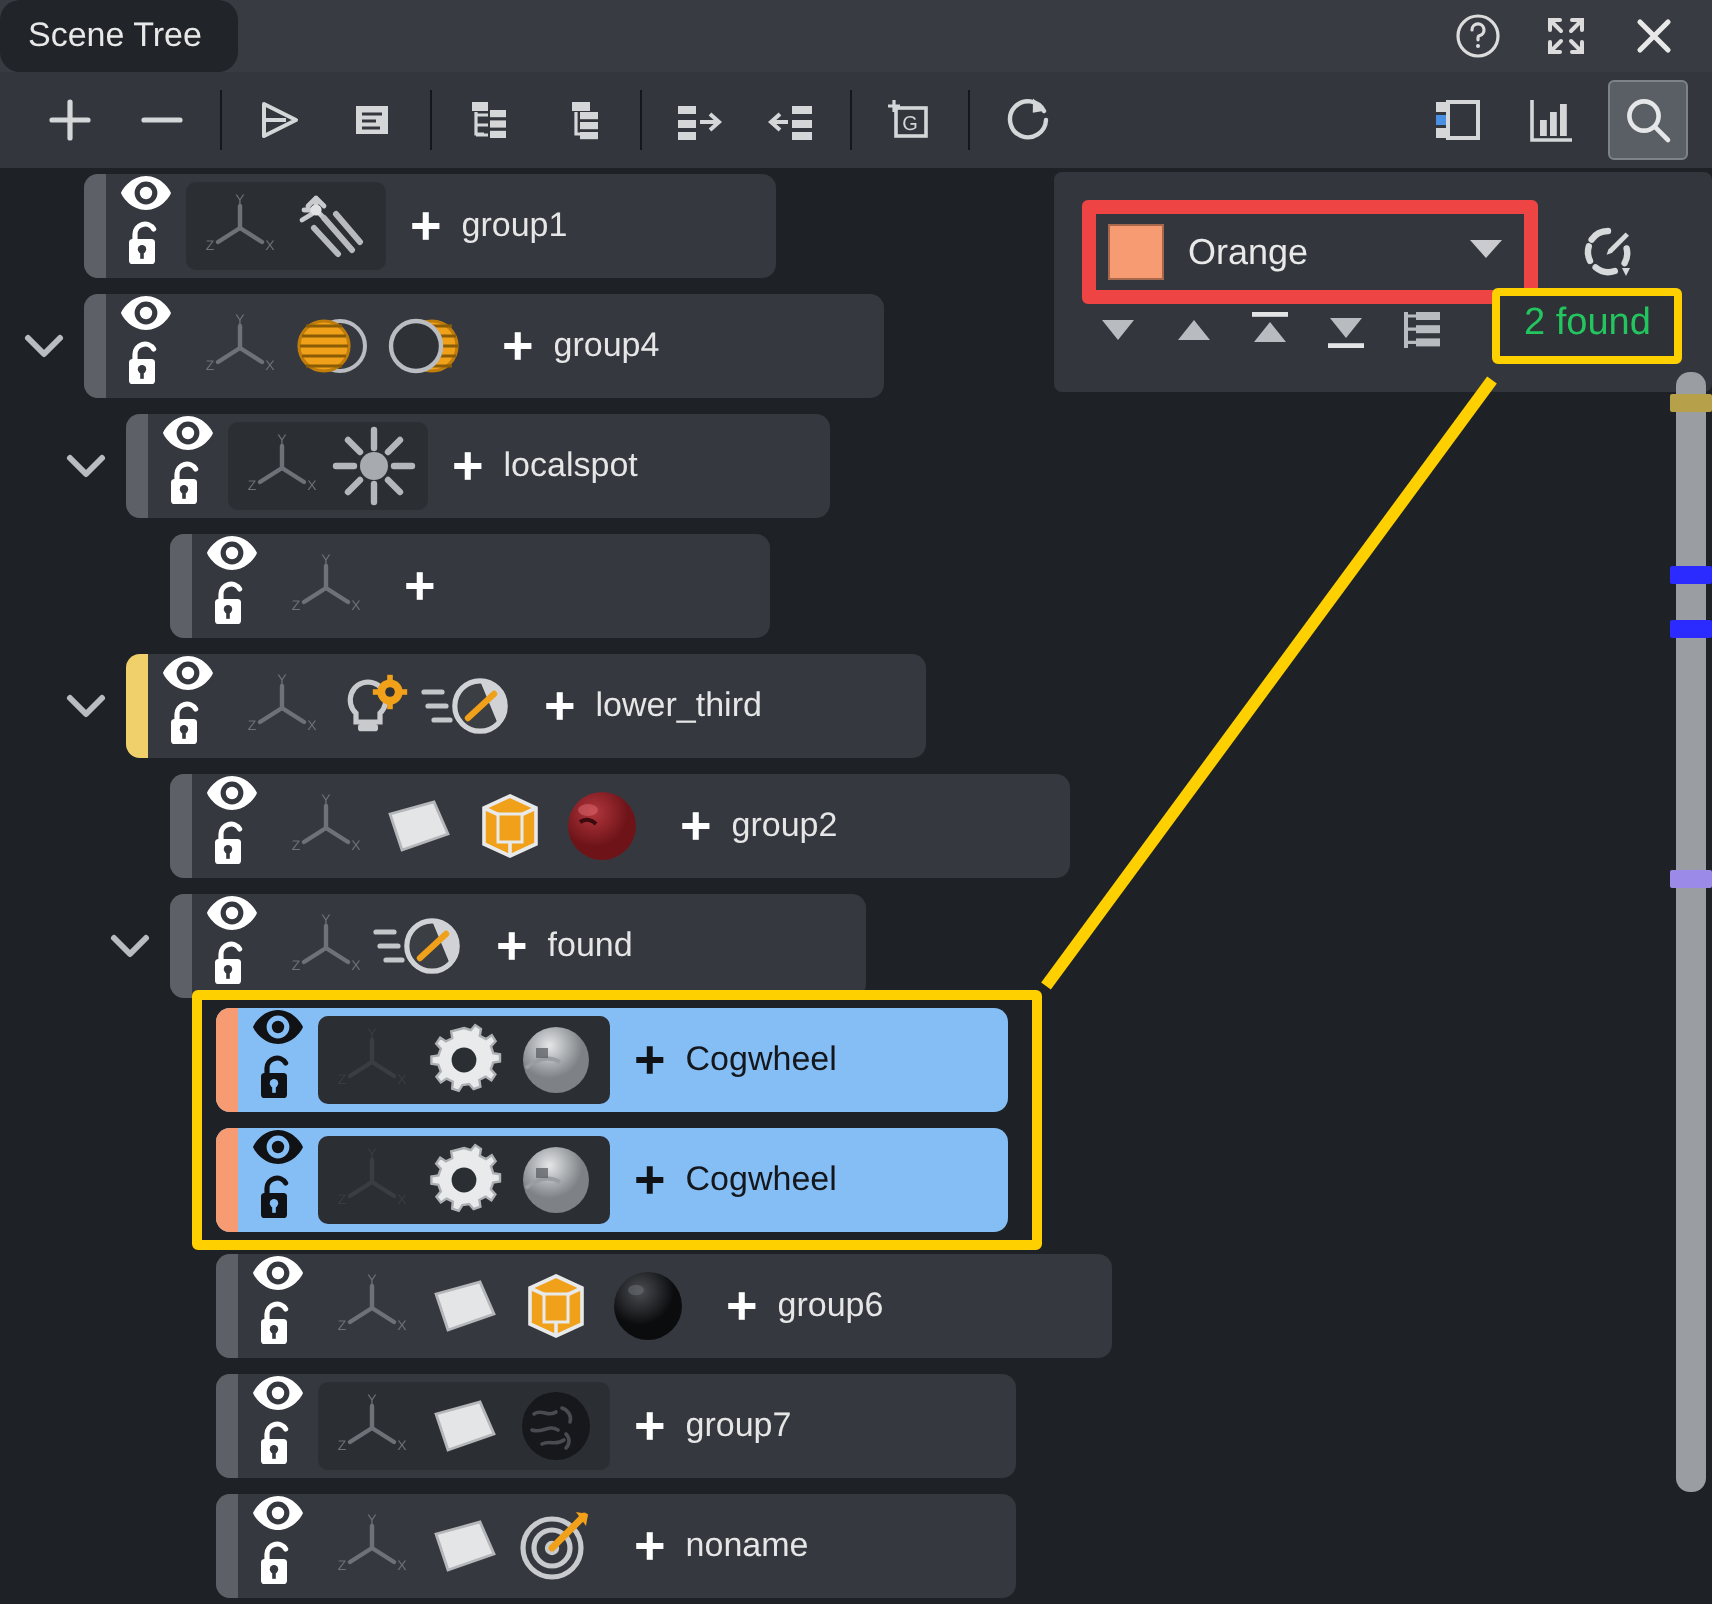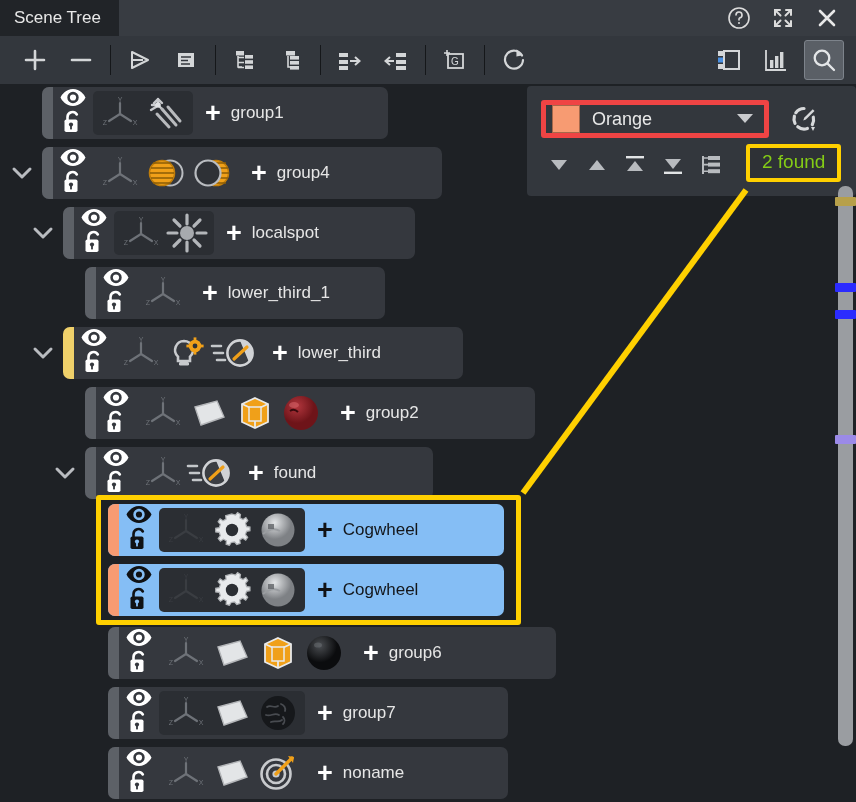--- a/index.html
+++ b/index.html
@@ -13,21 +13,21 @@
 
   
   .titlebar {
     position: absolute; left: 0; top: 0; width: 856px; height: 36px;
     background: #383c42;
     display: flex; align-items: stretch;
   }
   .tab {
     background: #212428; color: #e8e8e8;
     font-size: 17px; display: flex; align-items: center;
-    padding: 0 18px 0 14px; min-width: 118px;
+    padding: 0 18px 0 14px; min-width: 118px; border-radius: 10px;
   }
   .titlebar-spacer { flex: 1; }
   .win-btns { display: flex; align-items: center; gap: 18px; padding-right: 16px; }
   .win-btn { width: 26px; height: 26px; display: flex; align-items: center; justify-content: center;
              color: #dcdcdc; }
   .win-btn svg { display: block; }
 
   
   .toolbar {
     position: absolute; left: 0; top: 36px; width: 856px; height: 48px;
@@ -90,37 +90,37 @@
     color: #b9bcc0;
   }
 
   
   .searchpanel {
     position: absolute; left: 527px; top: 86px; width: 329px; height: 110px;
     background: #33373d; border-radius: 4px;
   }
   .sp-row1 { position: absolute; left: 14px; top: 14px; display: flex; align-items: center; }
   .combo {
-    width: 228px; height: 38px; background: #33373d;
-    border: 5px solid #ef4444; border-radius: 3px;
+    width: 228px; height: 52px; background: #33373d;
+    border: 7px solid #ef4444; border-radius: 3px;
     display: flex; align-items: center; padding: 0 6px;
   }
   .swatch { width: 28px; height: 28px; background: #f79b72; border: 1px solid #a5684b; flex: 0 0 28px; }
   .combo-text { flex: 1; color: #e9e9e9; font-size: 18px; padding-left: 12px; }
   .combo-arrow { color: #c9cbce; padding-right: 4px; }
   .picker { width: 46px; height: 38px; display: flex; align-items: center; justify-content: center;
             color: #d7d9db; margin-left: 12px; }
 
   .sp-row2 { position: absolute; left: 14px; top: 62px; display: flex; align-items: center; gap: 2px; }
   .nav-btn { width: 36px; height: 34px; display: flex; align-items: center; justify-content: center;
              color: #b8bbbf; }
   .found {
     position: absolute; left: 219px; top: 58px;
     border: 4px solid #FFD000; border-radius: 3px; background: #2e3136;
-    color: #84cc16; font-size: 19px; padding: 3px 12px 5px;
+    color: #22c55e; font-size: 19px; padding: 3px 12px 5px;
   }
 
   
   .hl-box {
     position: absolute; left: 96px; top: 495px; width: 425px; height: 130px;
     border: 5px solid #FFD000; border-radius: 3px; pointer-events: none;
   }
   .callout { position: absolute; left: 0; top: 0; width: 856px; height: 802px; pointer-events: none; }
 
   
@@ -428,21 +428,20 @@
                 <path d="M20 18L9 25"></path>
                 <path d="M20 18l11 7"></path>
               </g>
               <text x="20" y="6" font-size="7" fill="#6e7278" text-anchor="middle" font-family="Liberation Sans">Y</text>
               <text x="5" y="29" font-size="7" fill="#6e7278" text-anchor="middle" font-family="Liberation Sans">Z</text>
               <text x="35" y="29" font-size="7" fill="#6e7278" text-anchor="middle" font-family="Liberation Sans">X</text>
             </svg>
           </span>
         </div>
         <div class="plus">+</div>
-        <div class="label">lower_third_1</div>
       </div>
       <div class="chev" style="left: 30px; top: 243px;">
         <svg width="22" height="16" viewBox="0 0 22 16" fill="none" stroke="#b9bcc0" stroke-width="3" stroke-linecap="round" stroke-linejoin="round">
           <path d="M3 4l8 8 8-8"></path>
         </svg>
       </div>
       <div class="row" style="left: 63px; top: 243px; width: 400px;">
         <div class="accent gold"></div>
         <div class="lockeye">
           <span><svg width="26" height="17" viewBox="0 0 26 17">

